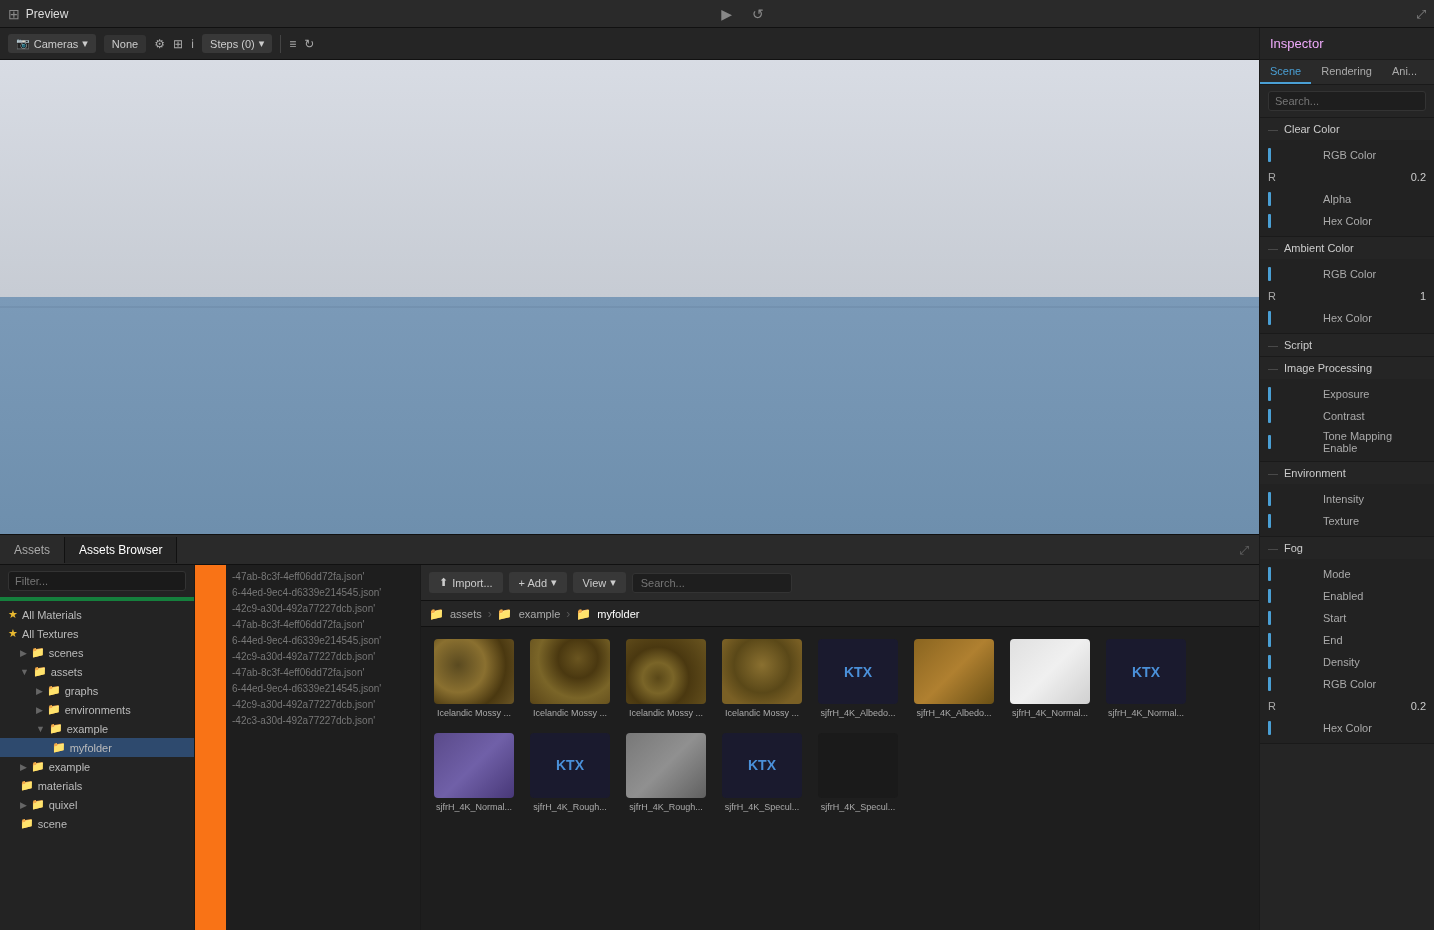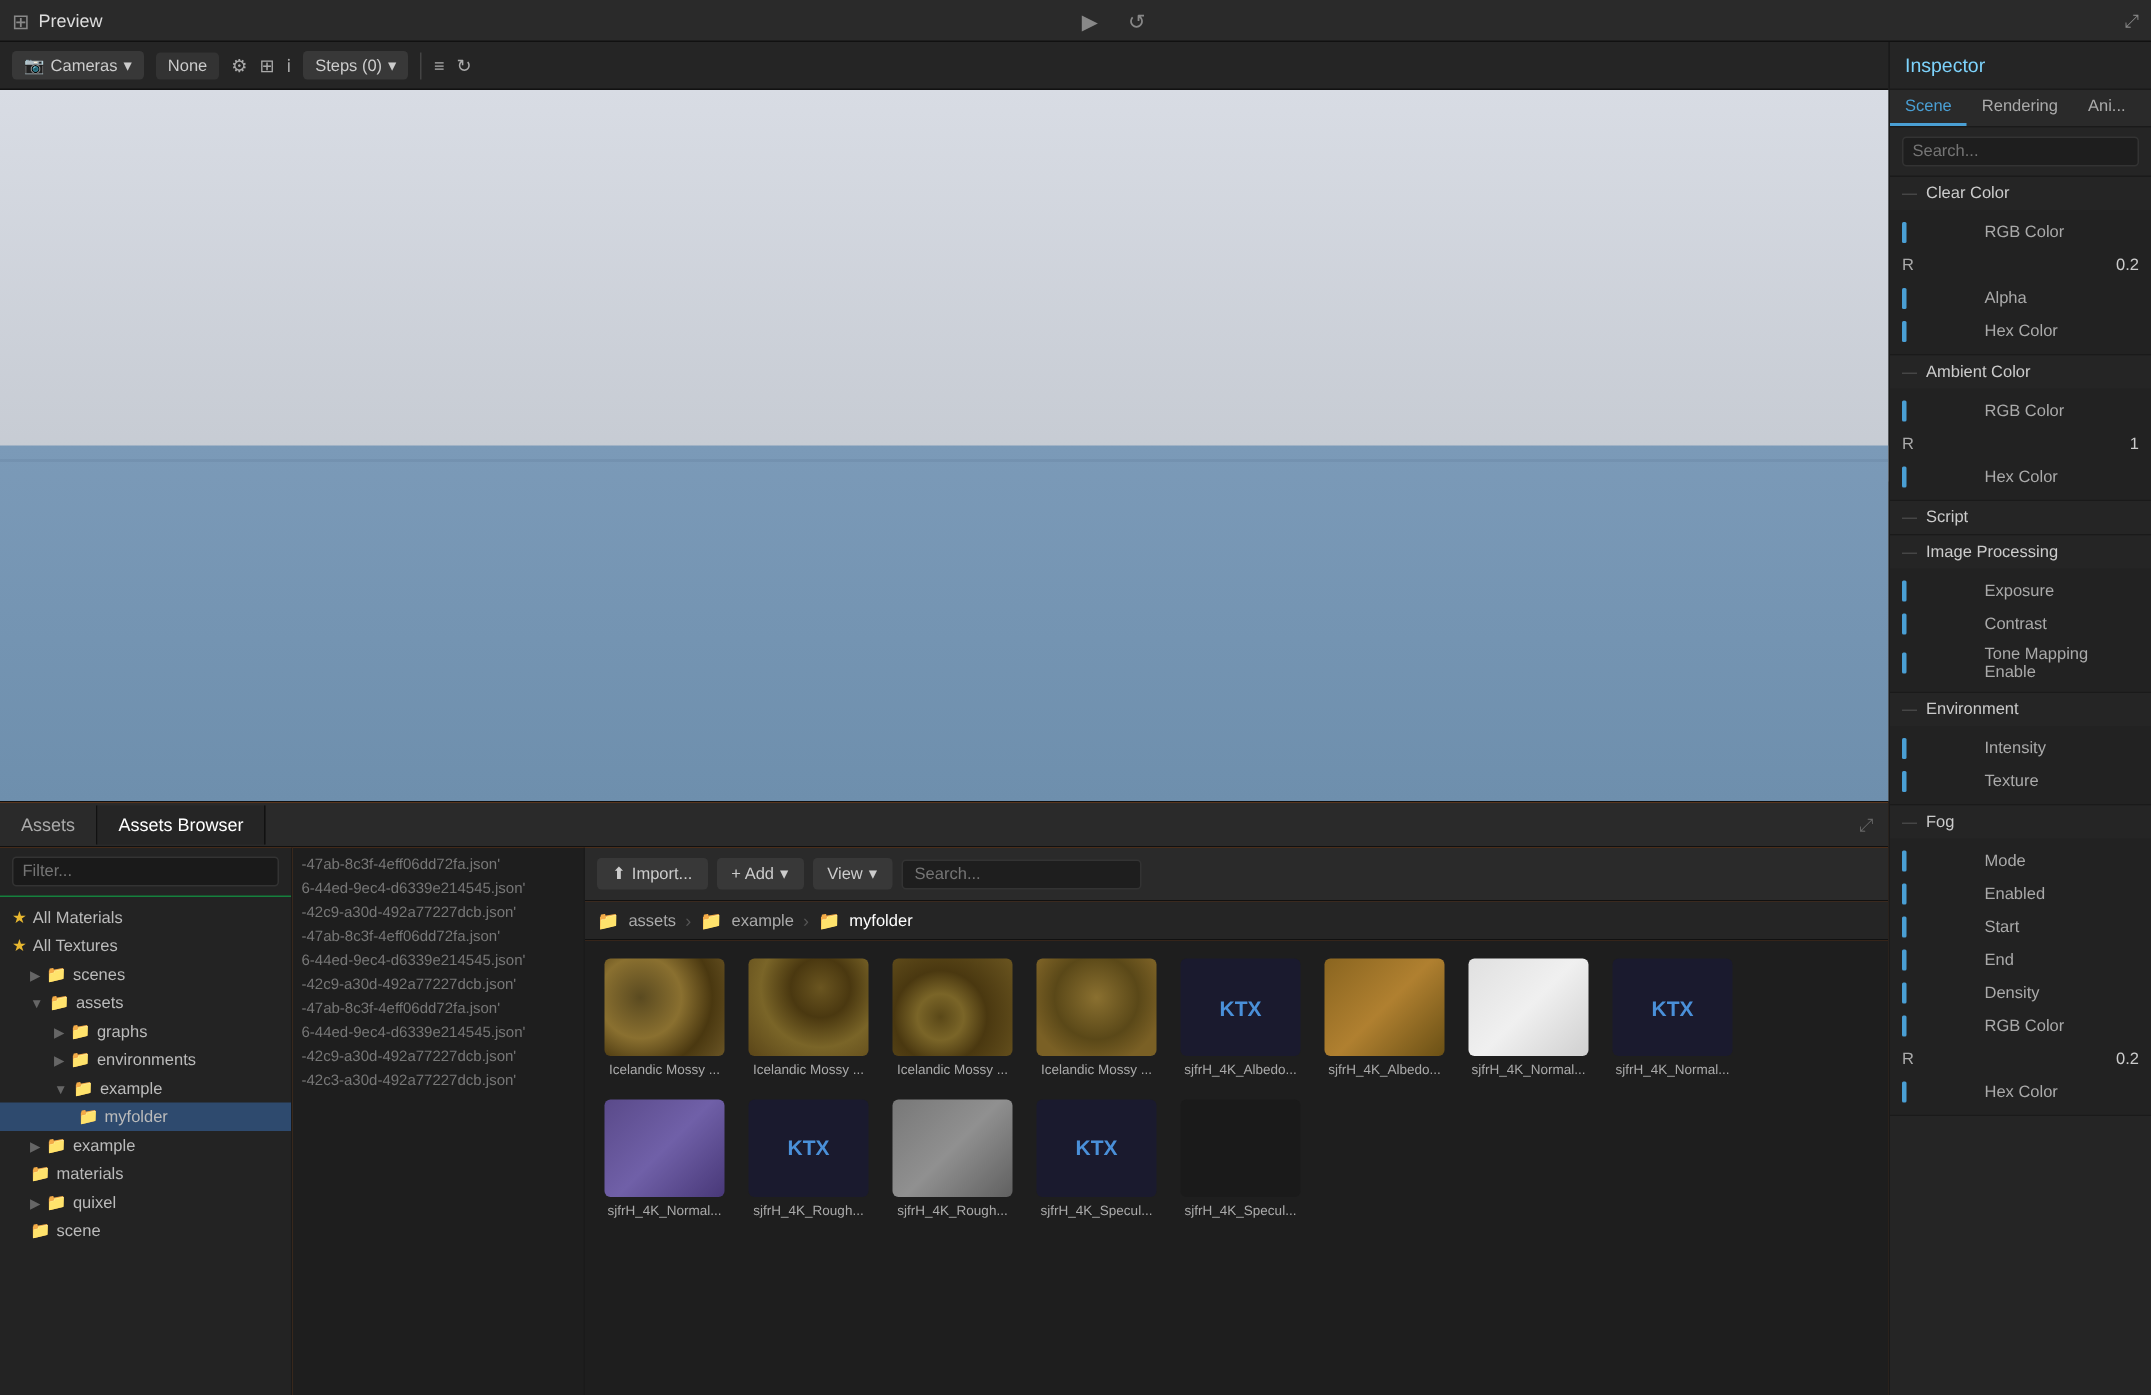--- a/index.html
+++ b/index.html
@@ -184,21 +184,21 @@
     .file-tree-panel {
       width: 195px;
       background: #232323;
       border-right: 1px solid #1a1a1a;
       display: flex;
       flex-direction: column;
       overflow: hidden;
     }
     .file-tree-filter {
       padding: 6px 8px;
-      border-bottom: 1px solid #15803d;
+      border-bottom: 4px solid #15803d;
     }
     .filter-input {
       width: 100%;
       background: #1a1a1a;
       border: 1px solid #333;
       color: #ccc;
       padding: 3px 6px;
       border-radius: 3px;
       font-size: 11px;
     }
@@ -224,20 +224,21 @@
     .tree-indent-2 { padding-left: 36px; }
     .tree-indent-3 { padding-left: 52px; }
 
     
     .log-panel {
       width: 195px;
       background: #1e1e1e;
       border-right: 1px solid #1a1a1a;
       overflow-y: auto;
       padding: 4px;
+      margin-left: 31px;
     }
     .log-item {
       font-size: 10px;
       color: #777;
       padding: 1px 2px;
       line-height: 1.4;
       word-break: break-all;
     }
 
     
@@ -350,21 +351,21 @@
     }
     .inspector-header {
       padding: 8px 10px;
       border-bottom: 1px solid #1a1a1a;
       display: flex;
       align-items: center;
       justify-content: space-between;
     }
     .inspector-title {
       font-size: 13px;
-      color: #7dd3fc;
+      color: #f0abfc;
       font-weight: 500;
     }
     .inspector-tabs {
       display: flex;
       border-bottom: 1px solid #1a1a1a;
       background: #2a2a2a;
     }
     .inspector-tab {
       padding: 5px 10px;
       font-size: 11px;

